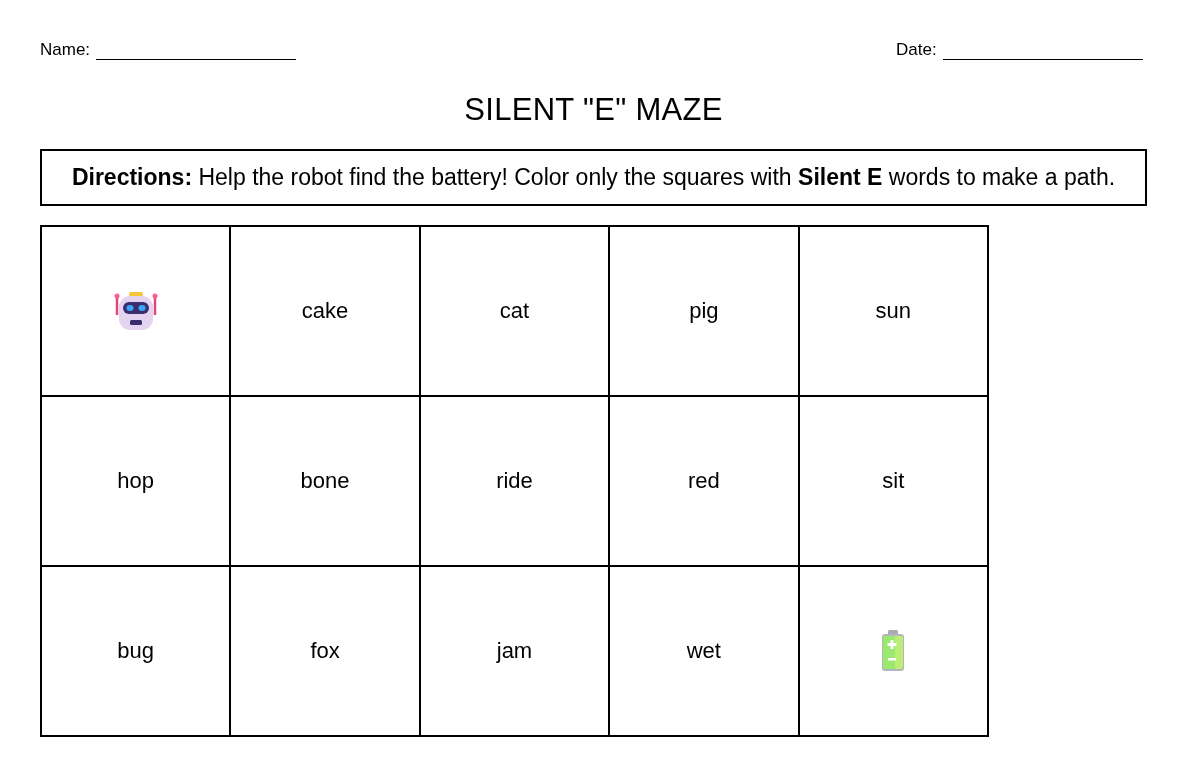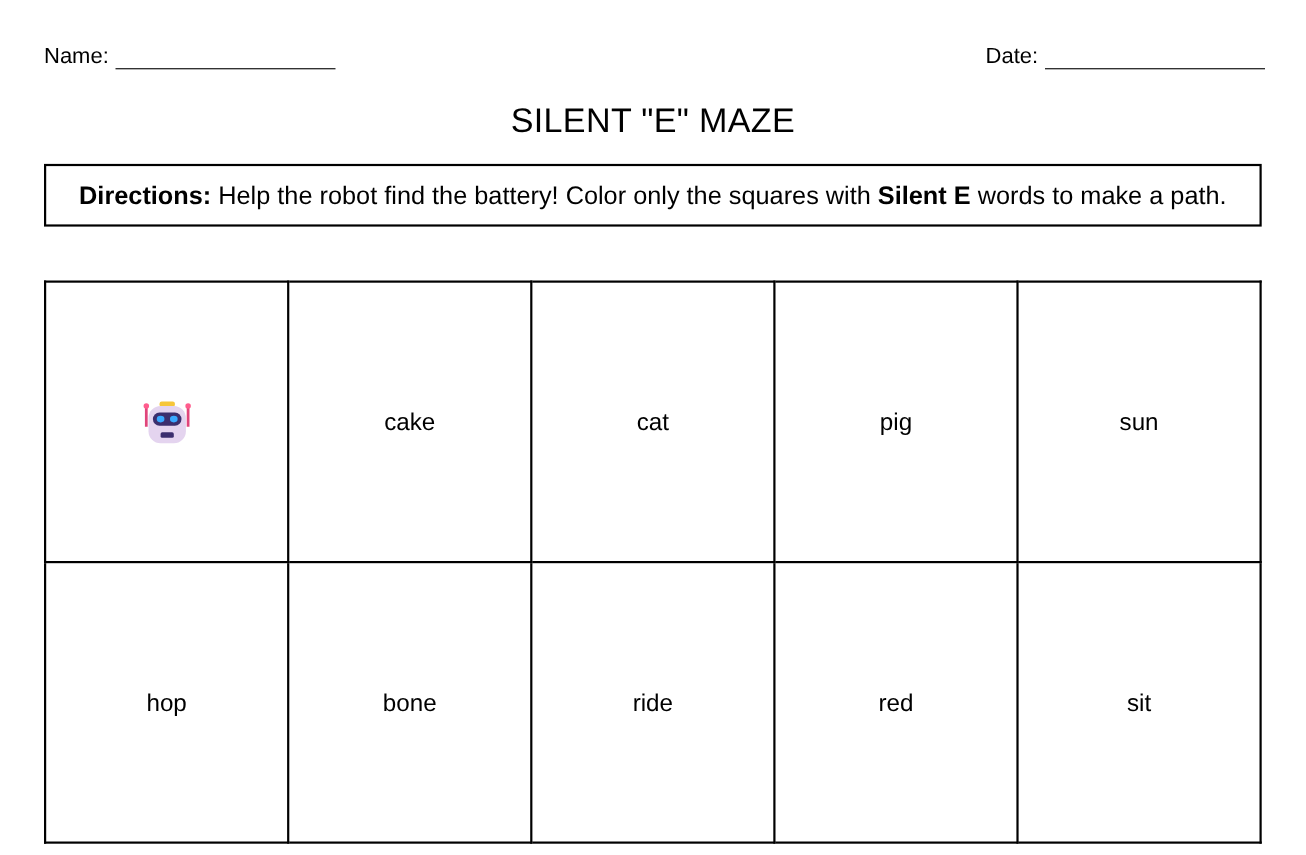--- a/index.html
+++ b/index.html
@@ -1,36 +1,36 @@
 <!DOCTYPE html>
 <html><head>
   <meta charset="utf-8">
   <style>
     html, body { margin: 0; padding: 0; background: #ffffff; }
     body {
       width: 1187px; height: 777px; position: relative; overflow: hidden;
       font-family: "Liberation Sans", sans-serif; color: #000;
     }
-    .hdr { position: absolute; top: 40px; font-size: 20px; display: flex; align-items: flex-end; }
+    .hdr { position: absolute; top: 40px; font-size: 17px; display: flex; align-items: flex-end; }
     .hdr .line { display: inline-block; width: 200px; border-bottom: 1.5px solid #000; height: 16px; margin-left: 6px; }
     #name-field { left: 40px; }
     #date-field { left: 896px; }
     .title {
       position: absolute; top: 92px; left: 0; width: 1187px; text-align: center;
       font-size: 31px; letter-spacing: 0.3px;
     }
     .directions {
       position: absolute; left: 40px; top: 149px; width: 1103px; height: 53px;
       border: 2px solid #000; display: flex; align-items: center; justify-content: center;
       font-size: 23px;
     }
     .directions b { font-weight: bold; }
     .grid {
-      position: absolute; left: 40px; top: 225px; width: 1107px; height: 512px;
-      border-collapse: collapse; table-layout: fixed; margin-top: 30px;
+      position: absolute; left: 40px; top: 225px; width: 949px; height: 512px;
+      border-collapse: collapse; table-layout: fixed;
     }
     .grid td {
       border: 2px solid #000; text-align: center; vertical-align: middle;
       font-size: 22px; height: 100px; padding: 0;
     }
     .icon-svg { display: inline-block; vertical-align: middle; }
   </style>
 </head>
 <body>
 
@@ -71,14 +71,29 @@
         <td><span>pig</span></td>
         <td><span>sun</span></td>
       </tr>
       <tr>
         <td><span>hop</span></td>
         <td><span>bone</span></td>
         <td><span>ride</span></td>
         <td><span>red</span></td>
         <td><span>sit</span></td>
       </tr>
+      <tr>
+        <td><span>bug</span></td>
+        <td><span>fox</span></td>
+        <td><span>jam</span></td>
+        <td><span>wet</span></td>
+        <td><span><svg class="icon-svg" width="26" height="44" viewBox="0 0 26 44">
+              <rect x="8" y="1" width="10" height="5" rx="1.5" fill="#a9a9b3"></rect>
+              <rect x="2" y="5" width="22" height="37" rx="3" fill="#b5b5bd"></rect>
+              <rect x="3" y="7" width="20" height="33" rx="2" fill="#9be86e"></rect>
+              <rect x="15" y="7" width="8" height="33" rx="2" fill="#c9f07a" opacity="0.7"></rect>
+              <rect x="10.5" y="11" width="3" height="9" fill="#fff"></rect>
+              <rect x="7.5" y="14" width="9" height="3" fill="#fff"></rect>
+              <rect x="8" y="29" width="8" height="2.5" fill="#fff"></rect>
+            </svg></span></td>
+      </tr>
     </tbody>
 </table>
 
 </body></html>

